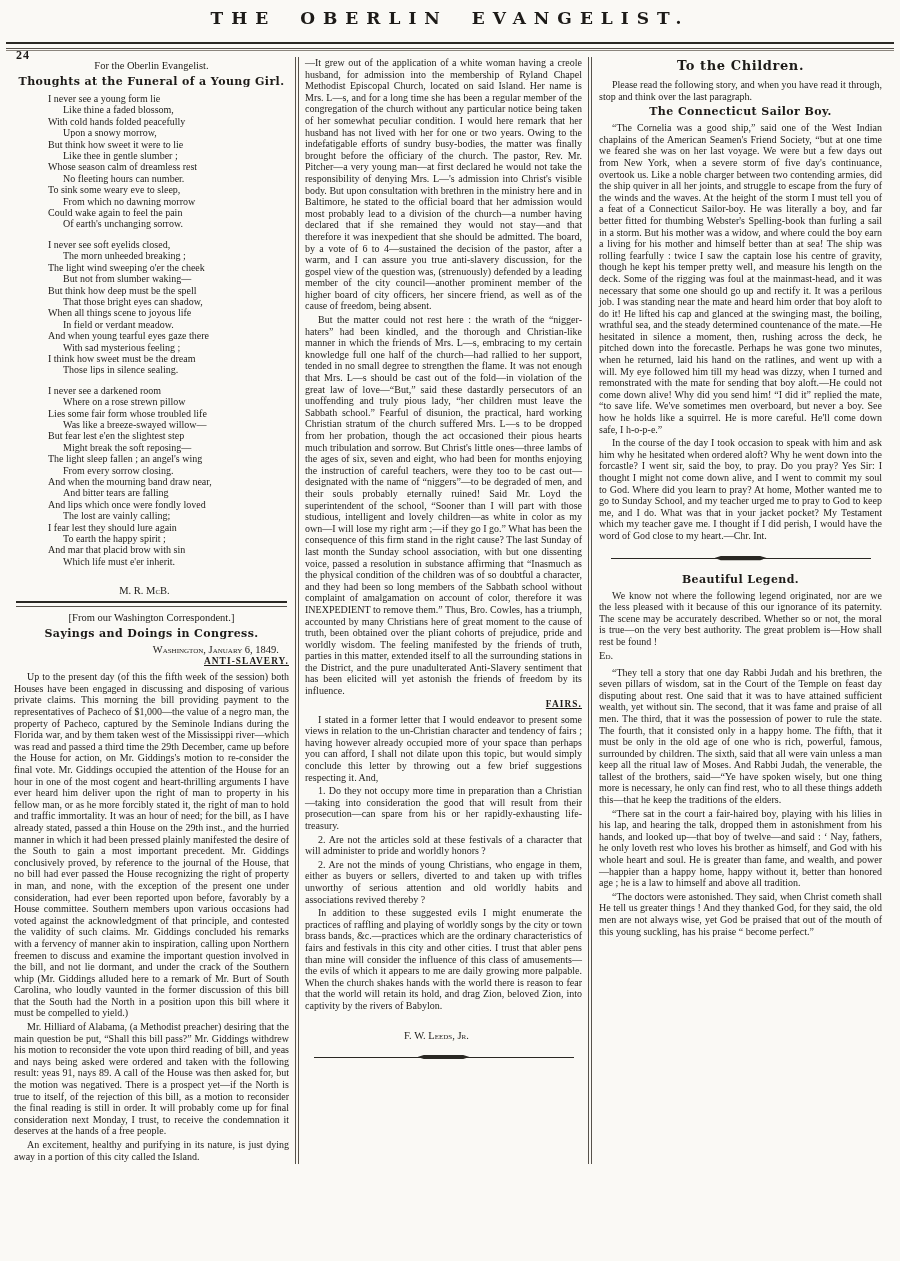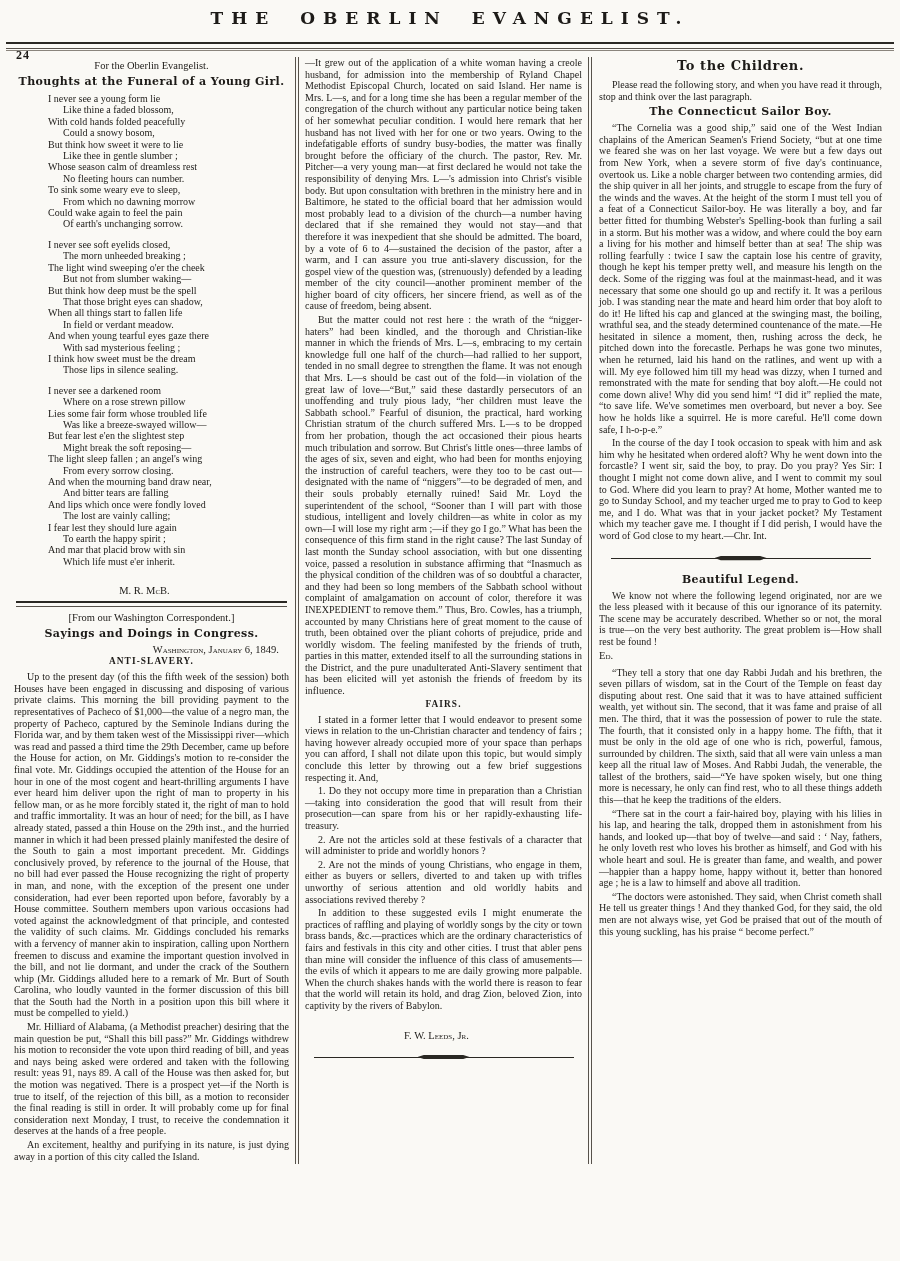--- a/index.html
+++ b/index.html
@@ -30,21 +30,21 @@
   .col2{width:289px;padding:0 6px;}
   .col3{width:292px;padding:0 2px 0 7px;}
   .vrule{width:1px;border-left:1px solid #57524b;border-right:1px solid #57524b;padding-left:1px;background:transparent;}
   
   .attr{text-align:center;font-size:10.5px;line-height:13px;margin:2px 0 1px 0;}
   .head{
     text-align:center;font-weight:bold;font-size:11px;line-height:14px;margin:3px 0;
     font-family:"DejaVu Serif","Liberation Serif",serif;letter-spacing:.4px;
   }
   .head.big{font-size:13px;margin:2px 0 6px 0;letter-spacing:.6px;}
-  .subhead{text-align:center;font-size:9.3px;letter-spacing:1.1px;margin:0 0 5px 0;font-weight:bold;}
+  .subhead{text-align:right;font-size:9.3px;letter-spacing:1.1px;margin:0 0 5px 0;font-weight:bold;text-decoration:underline;}
   .subhead.plain{font-weight:bold;letter-spacing:1.4px;}
   .dateline{text-align:right;font-size:10.5px;padding-right:10px;margin:3px 0 1px 0;font-variant:small-caps;}
   .para{
     margin:0 0 2px 0;font-size:10px;line-height:11.6px;
     text-align:justify;text-indent:13px;
   }
   .para.noindent{text-indent:0;}
   .sig{text-align:center;font-size:10.5px;padding-right:14px;margin:18px 0 3px 0;font-variant:small-caps;}
   
   .poem{margin:4px 0 2px 34px;}
@@ -76,38 +76,38 @@
 
     <section class="col col1">
       <div class="attr">For the Oberlin Evangelist.</div>
       <h2 class="head">Thoughts at the Funeral of a Young Girl.</h2>
 
       <div class="poem">
         <div class="stanza">
           <div class="poem-line">I never see a young form lie</div>
           <div class="poem-line">Like thine a faded blossom,</div>
           <div class="poem-line">With cold hands folded peacefully</div>
-          <div class="poem-line">Could a snowy bosom,</div>
+          <div class="poem-line">Upon a snowy morrow,</div>
           <div class="poem-line">But think how sweet it were to lie</div>
           <div class="poem-line">Like thee in gentle slumber ;</div>
           <div class="poem-line">Whose season calm of dreamless rest</div>
           <div class="poem-line">No fleeting hours can number.</div>
           <div class="poem-line">To sink some weary eve to sleep,</div>
           <div class="poem-line">From which no dawning morrow</div>
           <div class="poem-line">Could wake again to feel the pain</div>
           <div class="poem-line">Of earth's unchanging sorrow.</div>
         </div>
         <div class="stanza">
           <div class="poem-line">I never see soft eyelids closed,</div>
           <div class="poem-line">The morn unheeded breaking ;</div>
           <div class="poem-line">The light wind sweeping o'er the cheek</div>
           <div class="poem-line">But not from slumber waking—</div>
           <div class="poem-line">But think how deep must be the spell</div>
           <div class="poem-line">That those bright eyes can shadow,</div>
-          <div class="poem-line">When all things start to fallen life</div>
+          <div class="poem-line">When all things scene to joyous life</div>
           <div class="poem-line">In field or verdant meadow.</div>
           <div class="poem-line">And when young tearful eyes gaze there</div>
           <div class="poem-line">With sad mysterious feeling ;</div>
           <div class="poem-line">I think how sweet must be the dream</div>
           <div class="poem-line">Those lips in silence sealing.</div>
         </div>
         <div class="stanza">
           <div class="poem-line">I never see a darkened room</div>
           <div class="poem-line">Where on a rose strewn pillow</div>
           <div class="poem-line">Lies some fair form whose troubled life</div>

